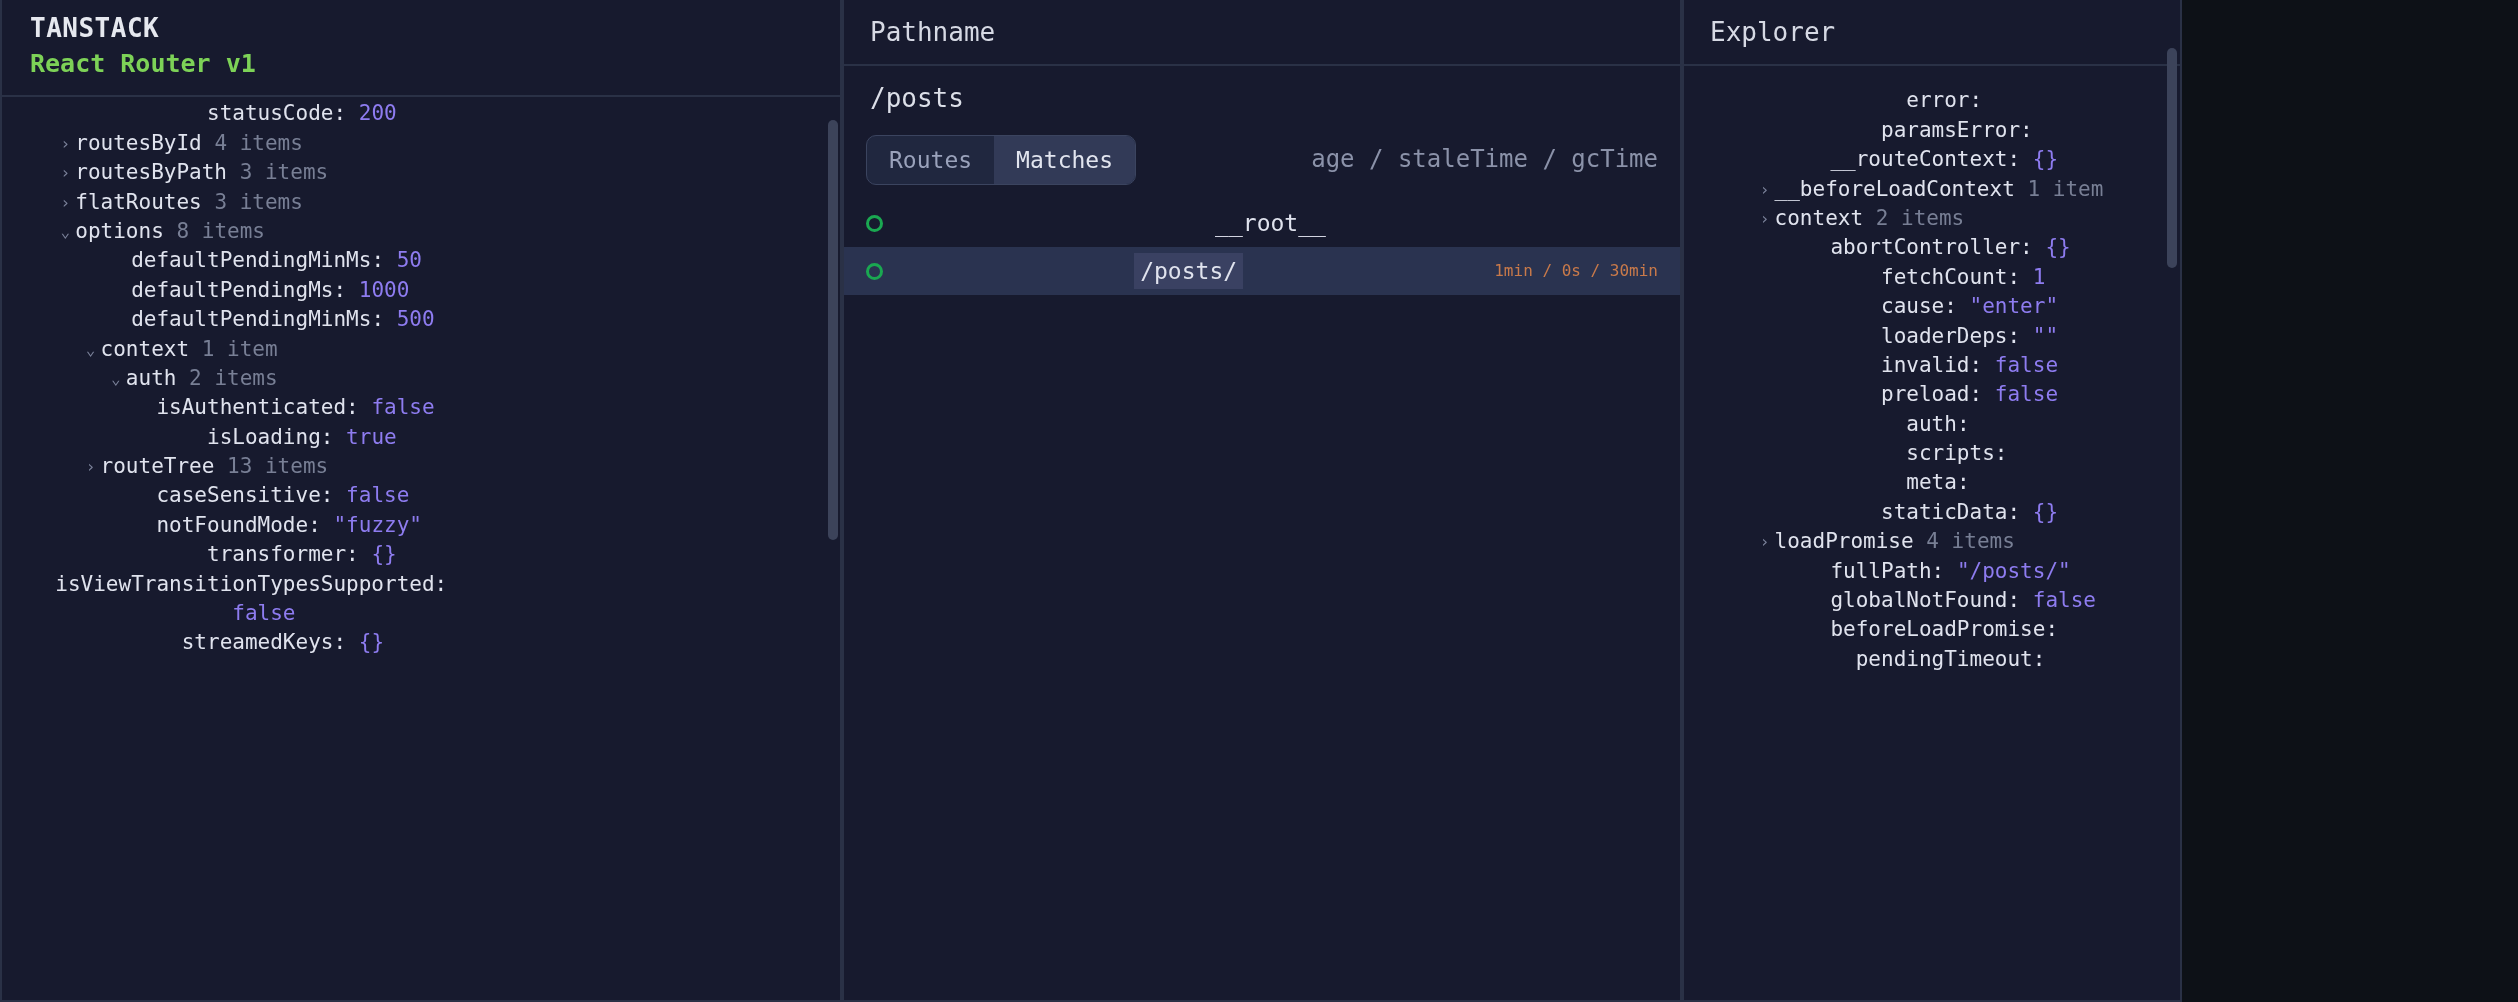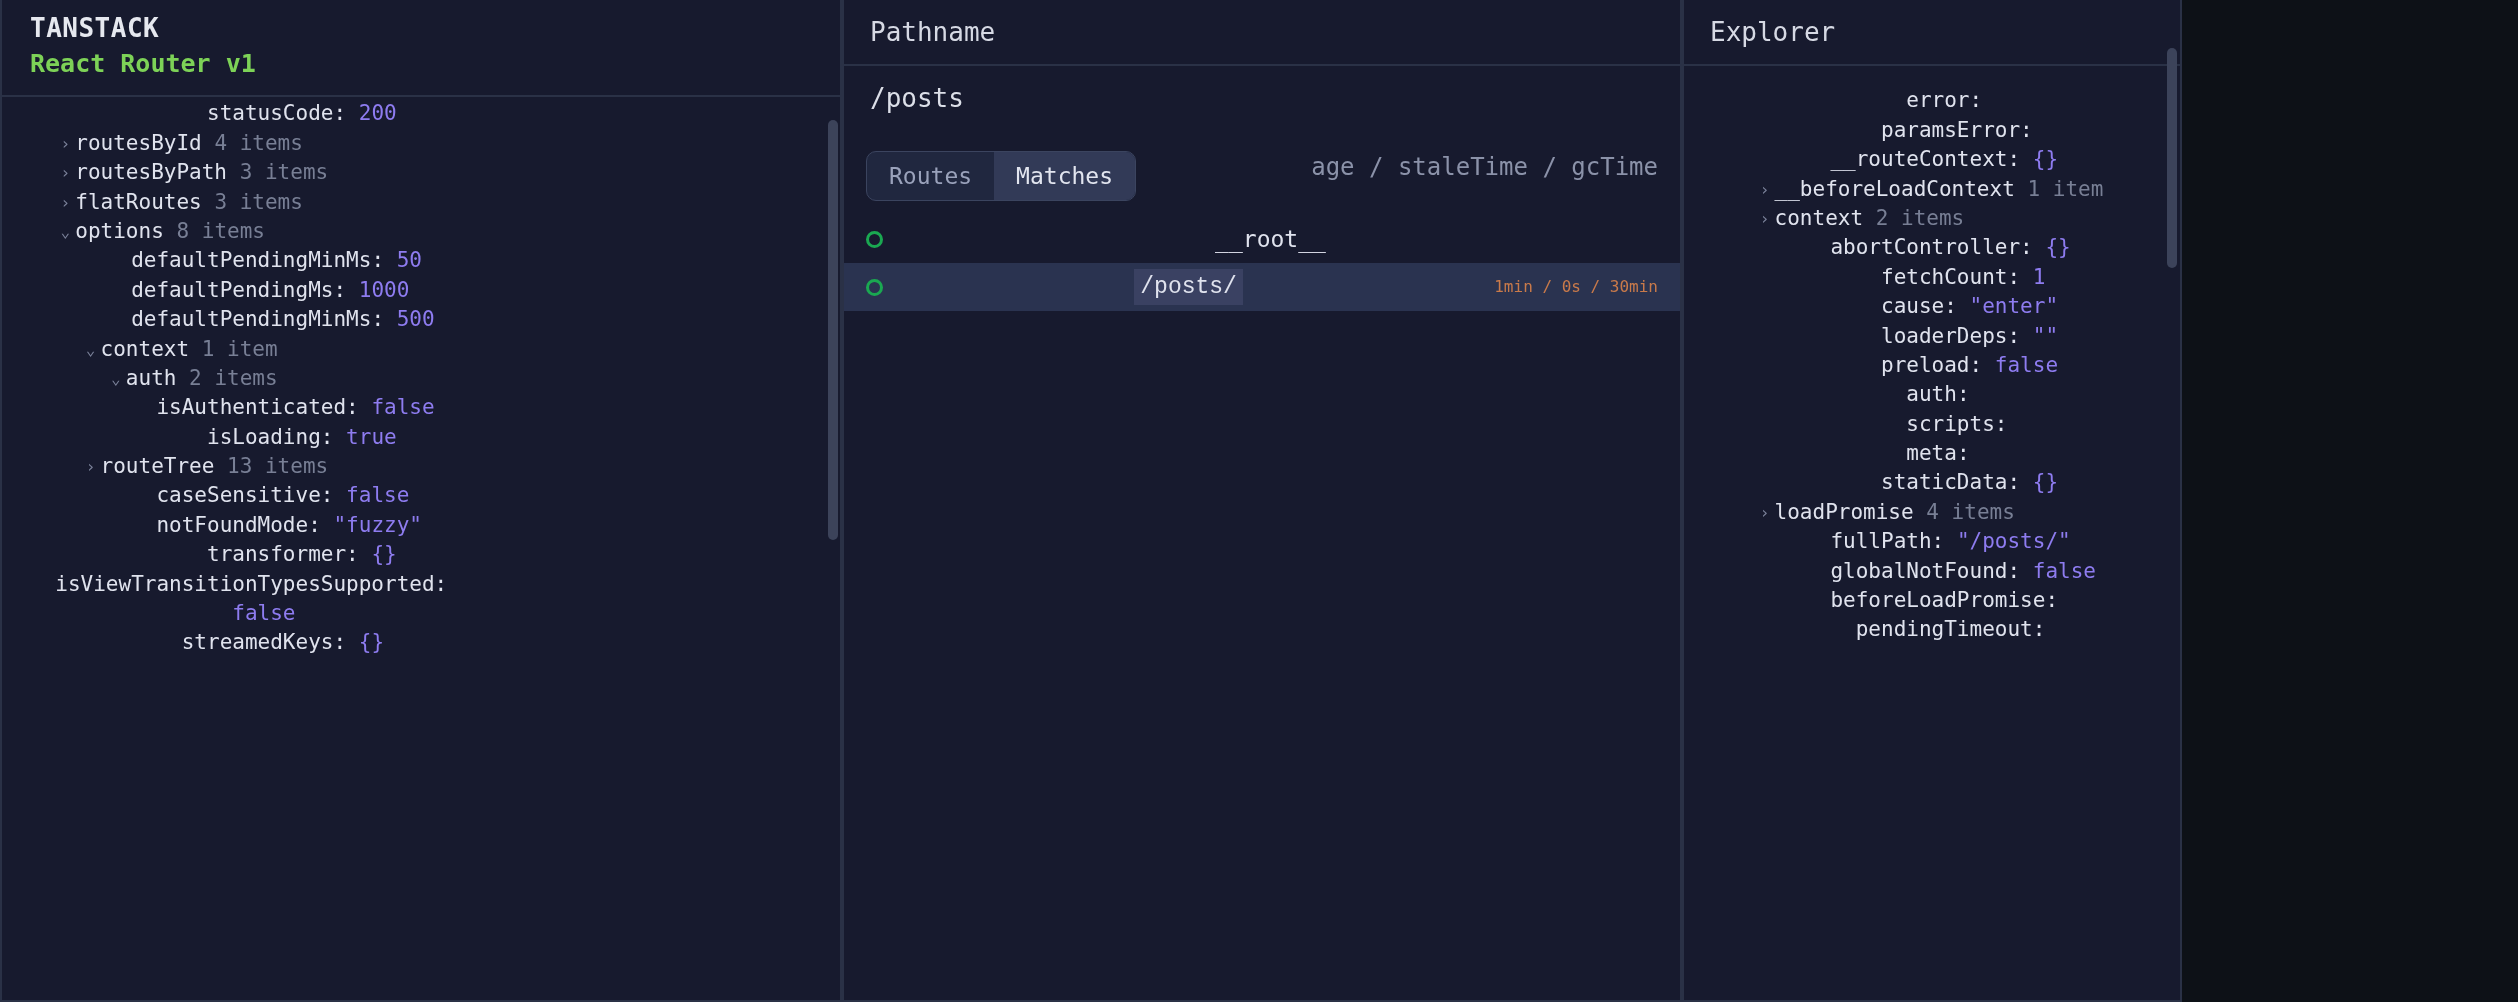--- a/index.html
+++ b/index.html
@@ -104,21 +104,20 @@
     align-items: center;
     padding: 0 22px 14px 22px;
     gap: 18px;
   }
   .pill-group {
     display: flex;
     border: 1px solid #3b445f;
     border-radius: 10px;
     overflow: hidden;
     background: #20273f;
-    margin-top: 16px;
   }
   .pill {
     padding: 8px 22px;
     font-size: 23px;
     color: #9aa2bb;
     cursor: pointer;
   }
   .pill.active {
     background: #323a57;
     color: #e2e5ef;
@@ -149,21 +148,21 @@
   .match-label-wrap {
     flex: 1;
     display: flex;
     justify-content: center;
   }
   .match-label {
     font-family: inherit;
     color: #e0e3ee;
     padding: 2px 6px;
   }
-  .match-label.hl { background: #3a4162; font-family: Liberation Mono, monospace; }
+  .match-label.hl { background: #3a4162; }
   .match-times {
     color: #c97a4a;
     font-size: 16px;
   }
 
   
   .explorer-title {
     padding: 14px 26px;
     font-size: 26px;
     color: #d6d9e4;
@@ -262,20 +261,21 @@
     <div class="explorer-body" id="right-tree">
         <div class="tree-line">                <span class="k">error</span><span class="k">:</span><span class="k"></span></div>
         <div class="tree-line">              <span class="k">paramsError</span><span class="k">:</span><span class="k"></span></div>
         <div class="tree-line">          <span class="k">__routeContext</span><span class="k">: </span><span class="brc">{}</span></div>
         <div class="tree-line">    <span class="chevron">›</span><span class="k">__beforeLoadContext</span><span class="k"> </span><span class="dim">1 item</span></div>
         <div class="tree-line">    <span class="chevron">›</span><span class="k">context</span><span class="k"> </span><span class="dim">2 items</span></div>
         <div class="tree-line">          <span class="k">abortController</span><span class="k">: </span><span class="brc">{}</span></div>
         <div class="tree-line">              <span class="k">fetchCount</span><span class="k">: </span><span class="num">1</span></div>
         <div class="tree-line">              <span class="k">cause</span><span class="k">: </span><span class="str">"enter"</span></div>
         <div class="tree-line">              <span class="k">loaderDeps</span><span class="k">: </span><span class="str">""</span></div>
+        <div class="tree-line">              <span class="k">invalid</span><span class="k">: </span><span class="bool">false</span></div>
         <div class="tree-line">              <span class="k">preload</span><span class="k">: </span><span class="bool">false</span></div>
         <div class="tree-line">                <span class="k">auth</span><span class="k">:</span><span class="k"></span></div>
         <div class="tree-line">                <span class="k">scripts</span><span class="k">:</span><span class="k"></span></div>
         <div class="tree-line">                <span class="k">meta</span><span class="k">:</span><span class="k"></span></div>
         <div class="tree-line">              <span class="k">staticData</span><span class="k">: </span><span class="brc">{}</span></div>
         <div class="tree-line">    <span class="chevron">›</span><span class="k">loadPromise</span><span class="k"> </span><span class="dim">4 items</span></div>
         <div class="tree-line">          <span class="k">fullPath</span><span class="k">: </span><span class="str">"/posts/"</span></div>
         <div class="tree-line">          <span class="k">globalNotFound</span><span class="k">: </span><span class="bool">false</span></div>
         <div class="tree-line">          <span class="k">beforeLoadPromise</span><span class="k">:</span><span class="k"></span></div>
         <div class="tree-line">            <span class="k">pendingTimeout</span><span class="k">:</span><span class="k"></span></div>

